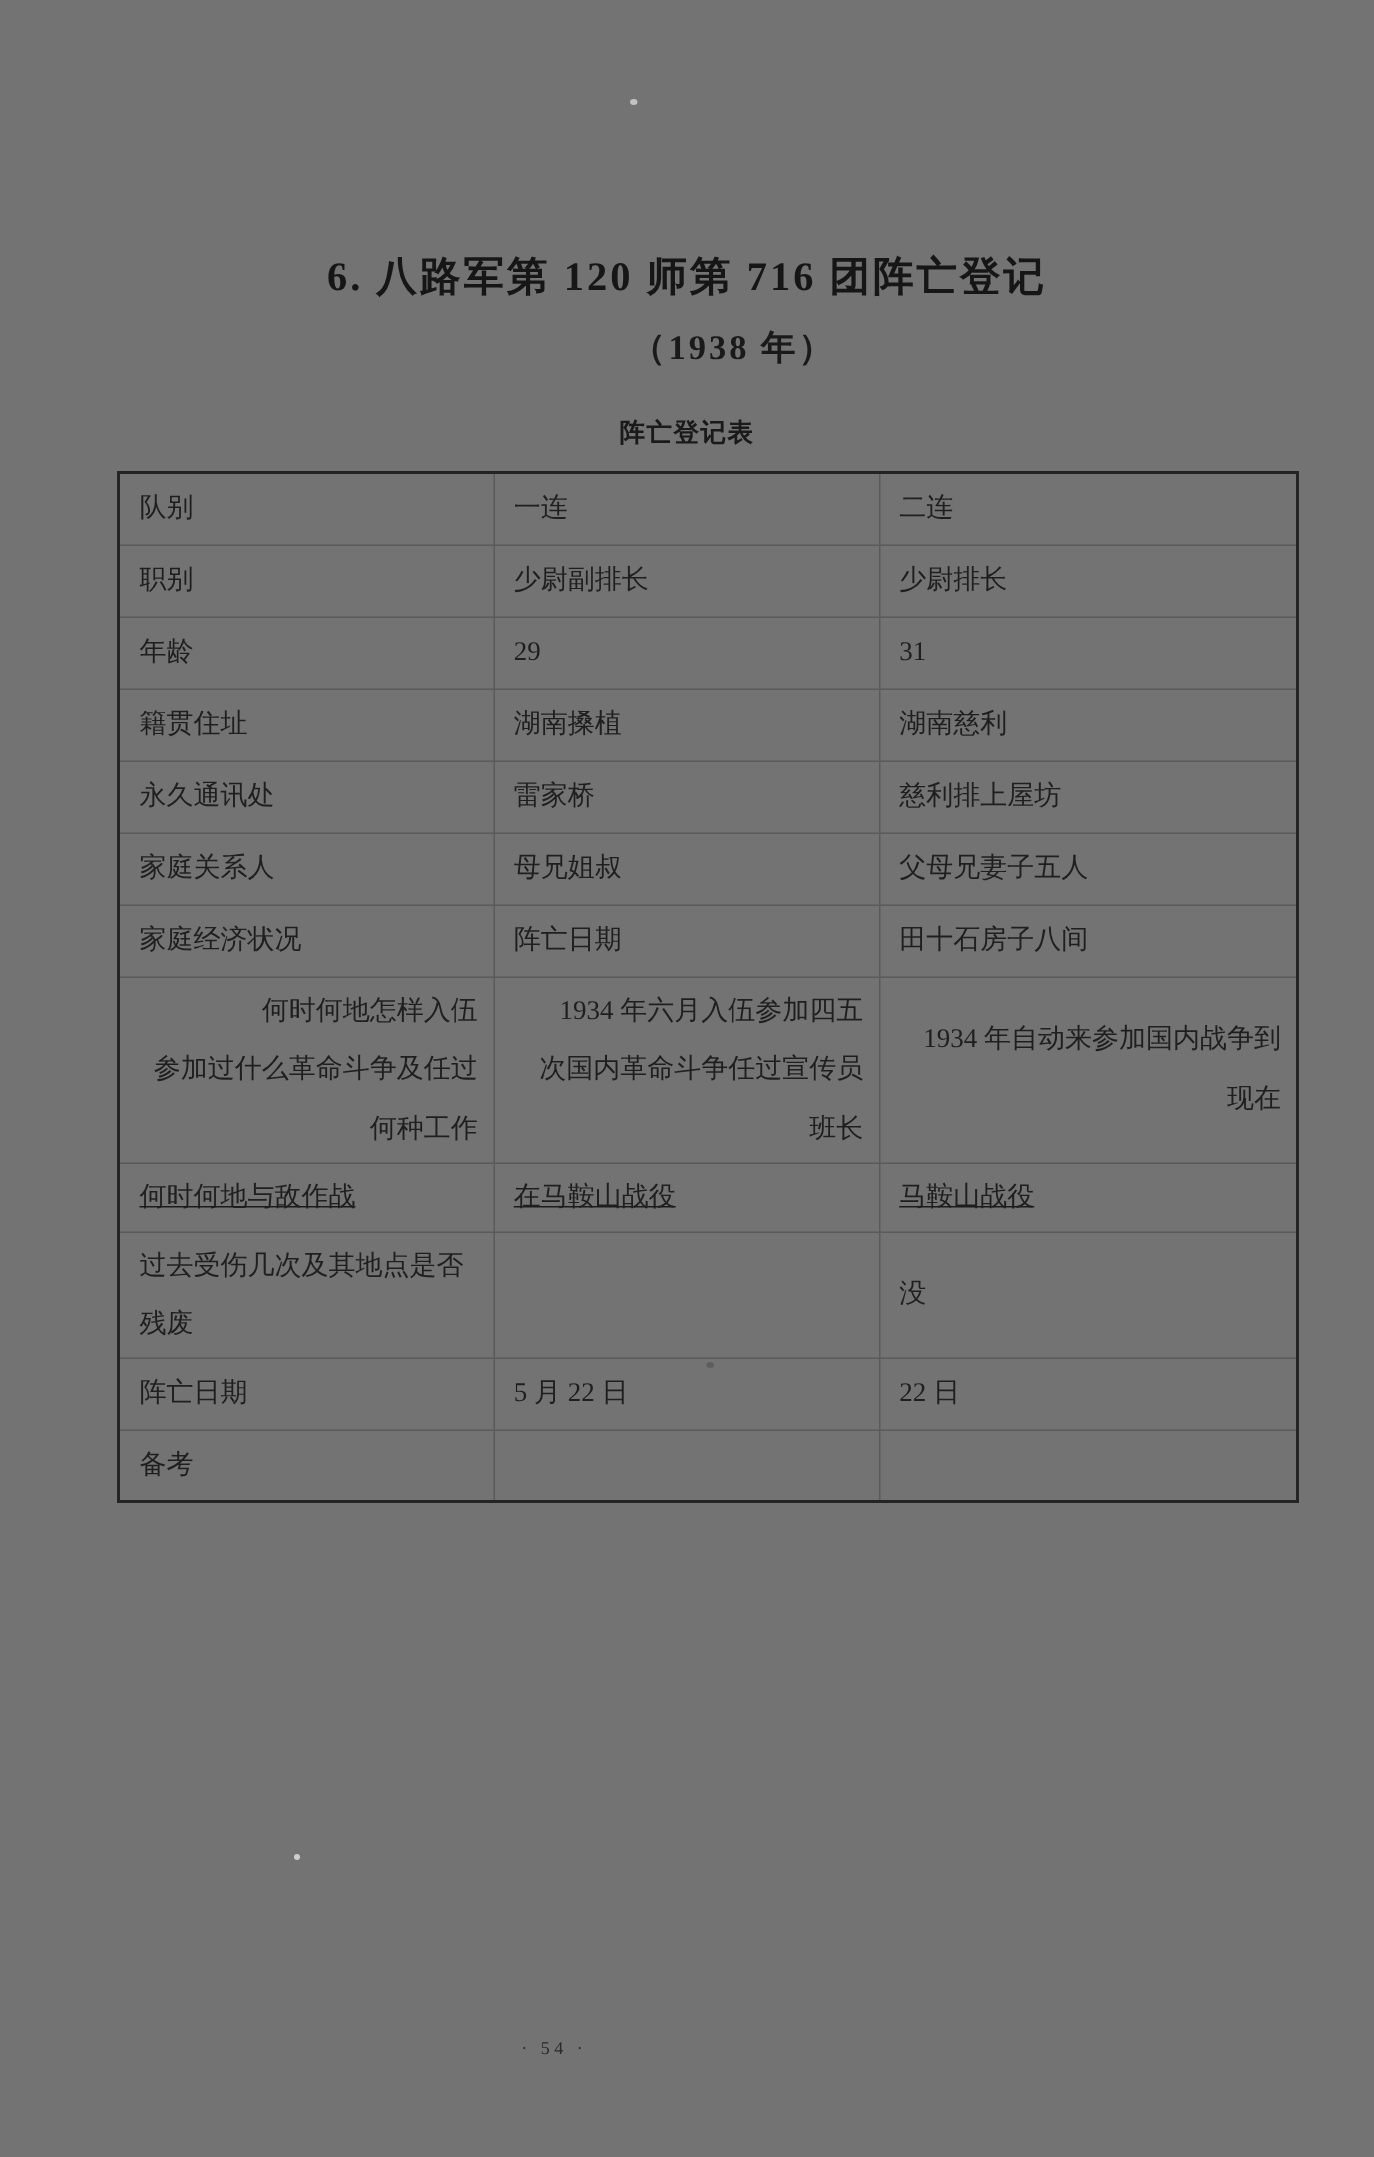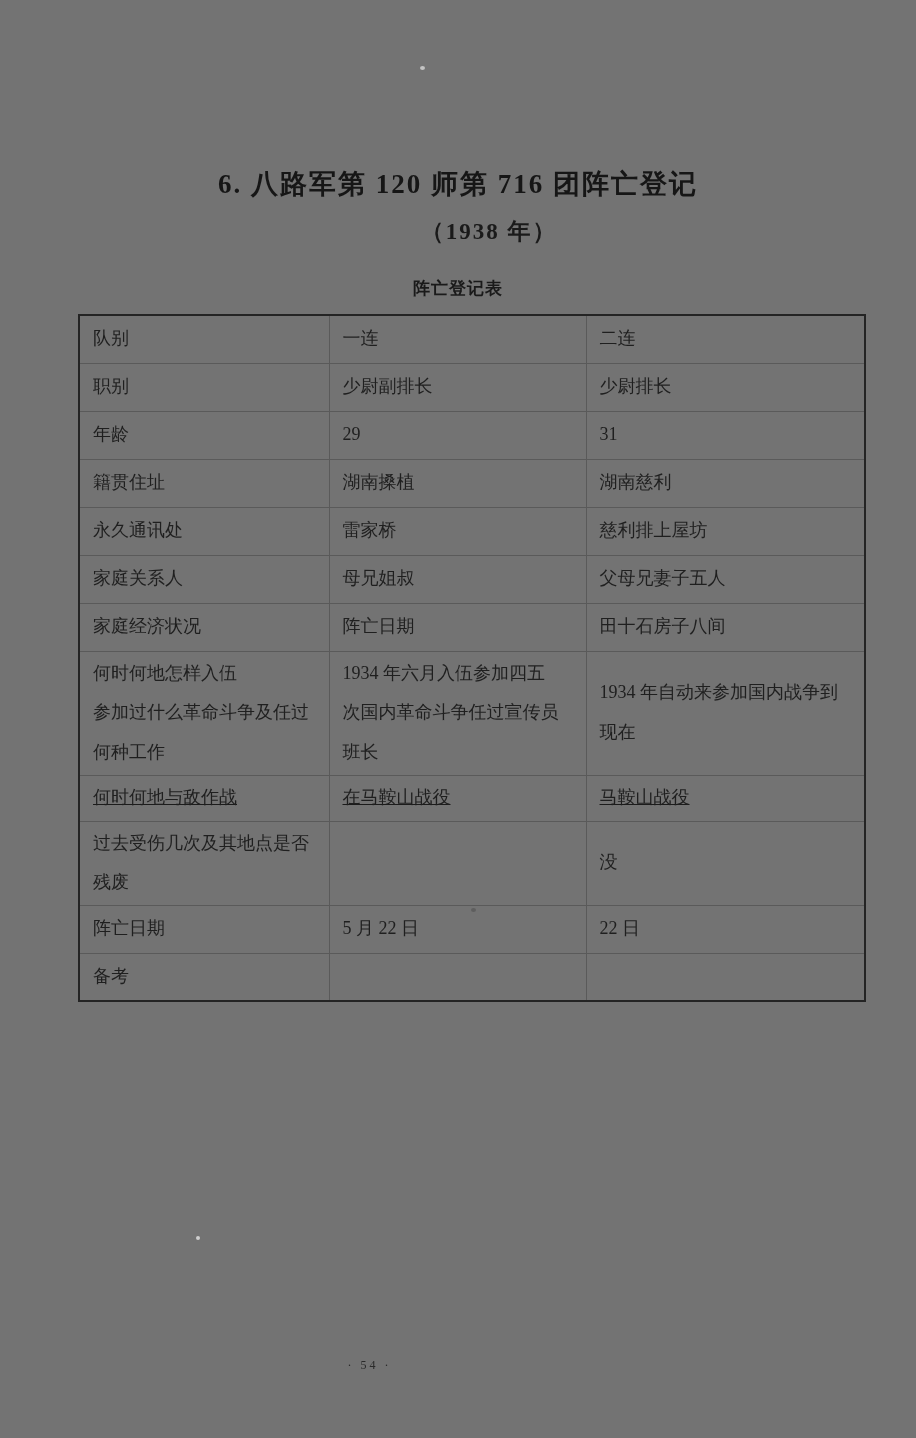--- a/index.html
+++ b/index.html
@@ -61,21 +61,21 @@
     padding: 2px 10px 2px 13px;
     font-size: 18px;
     line-height: 2.2;
     white-space: pre-line;
     color: #1f1f1f;
     overflow: hidden;
     margin-left: 10px;
   }
   tr.r-std   { height: 48px; }
   tr.r-short { height: 46px; text-decoration: underline; }
-  tr.r-tall  { height: 124px; }
+  tr.r-tall  { height: 124px; text-align: right; }
   tr.r-med   { height: 74px; }
   .pageno {
     position: absolute;
     top: 1358px; left: 0;
     width: 739px;
     text-align: center;
     font-size: 12px;
     letter-spacing: 3px;
     color: #2a2a2a;
   }

